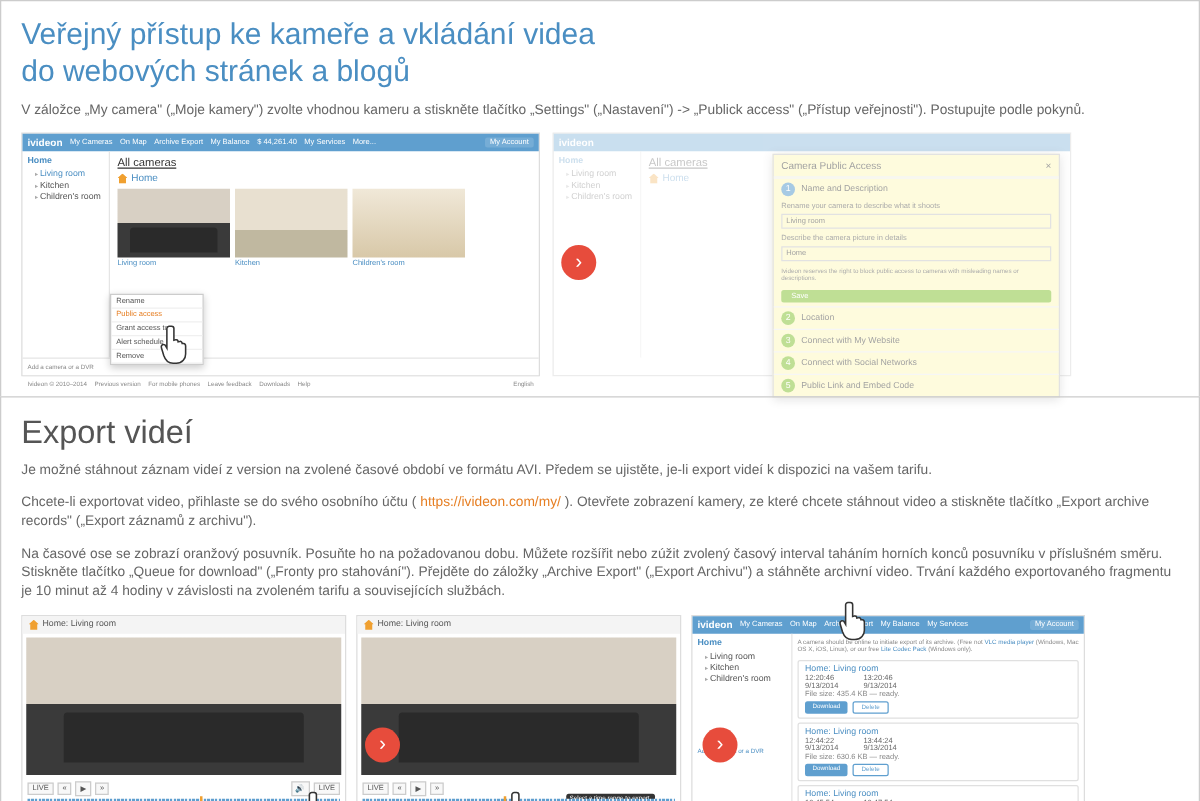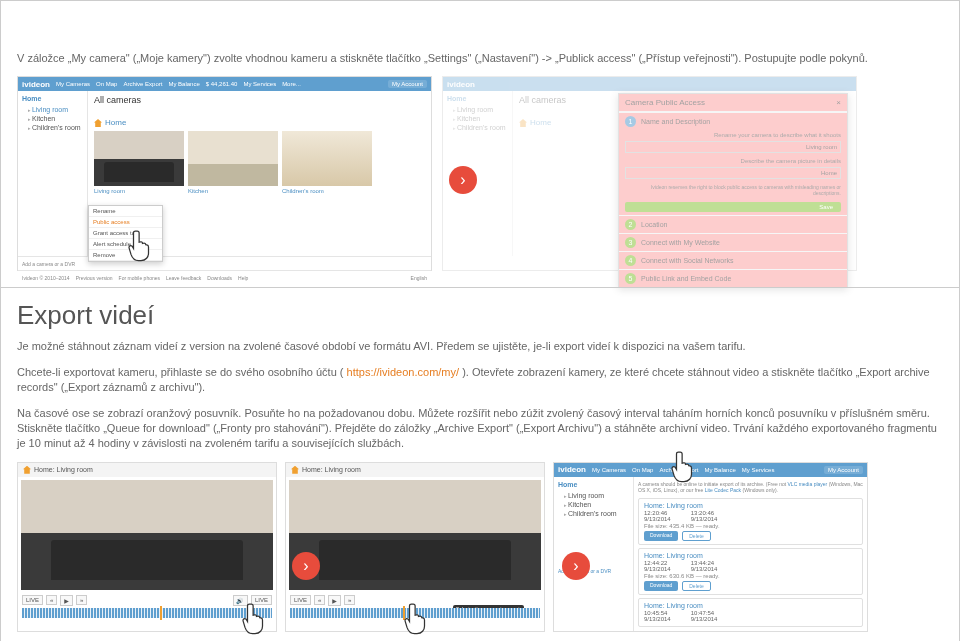--- a/index.html
+++ b/index.html
@@ -29,41 +29,41 @@
   
   .body { display: flex; height: calc(100% - 28px); }
   .side { width: 70px; border-right: 1px solid #e5e5e5; padding: 4px; }
   .side .hdr { font-weight: bold; margin-bottom: 3px; color: #4a8ec2; }
   .side ul { list-style: none; }
   .side li { padding: 1px 0 1px 6px; }
   .side li.act { color: #4a8ec2; }
   .side li::before { content: "▸ "; color: #aaa; font-size: 5px; }
   
   .main { flex: 1; padding: 4px 6px; }
-  .main .title { font-size: 9px; color: #333; margin-bottom: 13px; }
+  .main .title { font-size: 9px; color: #333; margin-bottom: 3px; text-decoration: underline; }
   .main .home-lbl { display: inline-flex; align-items: center; gap: 3px; color: #4a8ec2; font-size: 8px; margin-bottom: 4px; }
   .home-ico { width: 8px; height: 8px; background: #f0a030; clip-path: polygon(50% 0, 100% 45%, 85% 45%, 85% 100%, 15% 100%, 15% 45%, 0 45%); }
   
   .thumbs { display: flex; gap: 4px; }
   .thumb { width: 90px; }
   .thumb .img { height: 55px; background: linear-gradient(#d8d0c4 50%, #3a3a3a 50%); position: relative; }
   .thumb .img.kitchen { background: linear-gradient(#e8e0d0 60%, #c0b8a0 60%); }
   .thumb .img.kids { background: linear-gradient(#f0e8d8, #d8c8a8); }
   .thumb .cap { font-size: 6px; padding: 2px 0; color: #4a8ec2; }
   .sofa { position: absolute; bottom: 4px; left: 10px; right: 10px; height: 20px; background: #2a2a2a; border-radius: 3px 3px 0 0; }
   
   .ctx-menu { position: absolute; left: 70px; bottom: 8px; width: 75px; background: #fff; border: 1px solid #ccc; box-shadow: 0 2px 6px rgba(0,0,0,0.2); font-size: 6px; }
   .ctx-menu div { padding: 2px 4px; border-bottom: 1px solid #f0f0f0; }
   .ctx-menu div.hl { color: #e67e22; }
   
   .footer { border-top: 1px solid #e5e5e5; height: 14px; display: flex; align-items: center; padding: 0 4px; gap: 6px; font-size: 5px; color: #888; }
   .footer .sp { flex: 1; }
   
   
-  .modal { position: absolute; top: 16px; right: 8px; width: 230px; background: #fca5a5; border: 1px solid #ccc; box-shadow: 0 2px 8px rgba(0,0,0,0.2); font-size: 7px; text-align: right; }
+  .modal { position: absolute; top: 16px; right: 8px; width: 230px; background: #fef9c3; border: 1px solid #ccc; box-shadow: 0 2px 8px rgba(0,0,0,0.2); font-size: 7px; }
   .modal .mhdr { padding: 4px 6px; border-bottom: 1px solid #eee; display: flex; justify-content: space-between; font-size: 8px; }
   .step { display: flex; gap: 5px; padding: 3px 6px; align-items: center; border-top: 1px solid #f0f0f0; }
   .step .num { width: 11px; height: 11px; border-radius: 50%; background: #8cc63f; color: #fff; display: flex; align-items: center; justify-content: center; font-size: 7px; flex-shrink: 0; }
   .step.open .num { background: #5f9fcf; }
   .step.open { flex-direction: column; align-items: stretch; gap: 2px; }
   .step.open .row { display: flex; gap: 5px; align-items: center; }
   .modal .lbl { font-size: 6px; color: #666; margin-top: 3px; }
   .modal .inp { border: 1px solid #ccc; padding: 2px 3px; font-size: 6px; margin-top: 1px; }
   .modal .savebtn { background: #8cc63f; color: #fff; padding: 2px 8px; font-size: 6px; display: inline-block; margin-top: 4px; border-radius: 2px; }
   
@@ -101,21 +101,22 @@
   .rec .rbtn { background: #5f9fcf; color: #fff; padding: 1px 6px; border-radius: 2px; font-size: 5px; }
   .rec .rbtn.del { background: #fff; color: #5f9fcf; border: 1px solid #5f9fcf; }
   
   .faded { opacity: 0.55; }
 </style>
 </head>
 <body>
 
 <div class="section top">
   <h1>
-    <br>
+    <span>Veřejný přístup ke kameře a vkládání videa</span><br>
+    <span>do webových stránek a blogů</span>
   </h1>
   <p class="intro">V záložce „My camera" („Moje kamery") zvolte vhodnou kameru a stiskněte tlačítko „Settings" („Nastavení") -&gt; „Publick access" („Přístup veřejnosti"). Postupujte podle pokynů.</p>
 
   <div class="shots">
 
     <div class="shot a">
       <div class="tb">
         <span class="logo">ivideon</span>
         <span>My Cameras</span>
         <span>On Map</span>
@@ -247,21 +248,21 @@
           </div>
       </div>
     </div>
   </div>
 </div>
 
 <div class="section bottom">
   <h2>Export videí</h2>
   <p class="intro">Je možné stáhnout záznam videí z version na zvolené časové období ve formátu AVI. Předem se ujistěte, je-li export videí k dispozici na vašem tarifu.</p>
   <p class="intro">
-    <span>Chcete-li exportovat kameru, přihlaste se do svého osobního účtu ( </span><a>https://ivideon.com/my/</a><span> ). Otevřete zobrazení kamery, ze které chcete stáhnout video a stiskněte tlačítko „Export archive records" („Export záznamů z archivu").</span>
+    <span>Chcete-li exportovat video, přihlaste se do svého osobního účtu ( </span><a>https://ivideon.com/my/</a><span> ). Otevřete zobrazení kamery, ze které chcete stáhnout video a stiskněte tlačítko „Export archive records" („Export záznamů z archivu").</span>
   </p>
   <p class="intro">Na časové ose se zobrazí oranžový posuvník. Posuňte ho na požadovanou dobu. Můžete rozšířit nebo zúžit zvolený časový interval taháním horních konců posuvníku v příslušném směru. Stiskněte tlačítko „Queue for download" („Fronty pro stahování"). Přejděte do záložky „Archive Export" („Export Archivu") a stáhněte archivní video. Trvání každého exportovaného fragmentu je 10 minut až 4 hodiny v závislosti na zvoleném tarifu a souvisejících službách.</p>
 
   <div class="shots bottom-shots">
 
     <div class="shot c">
       <div class="viewer-hdr">
         <span class="home-ico"></span>
         <span>Home: Living room</span>
       </div>

